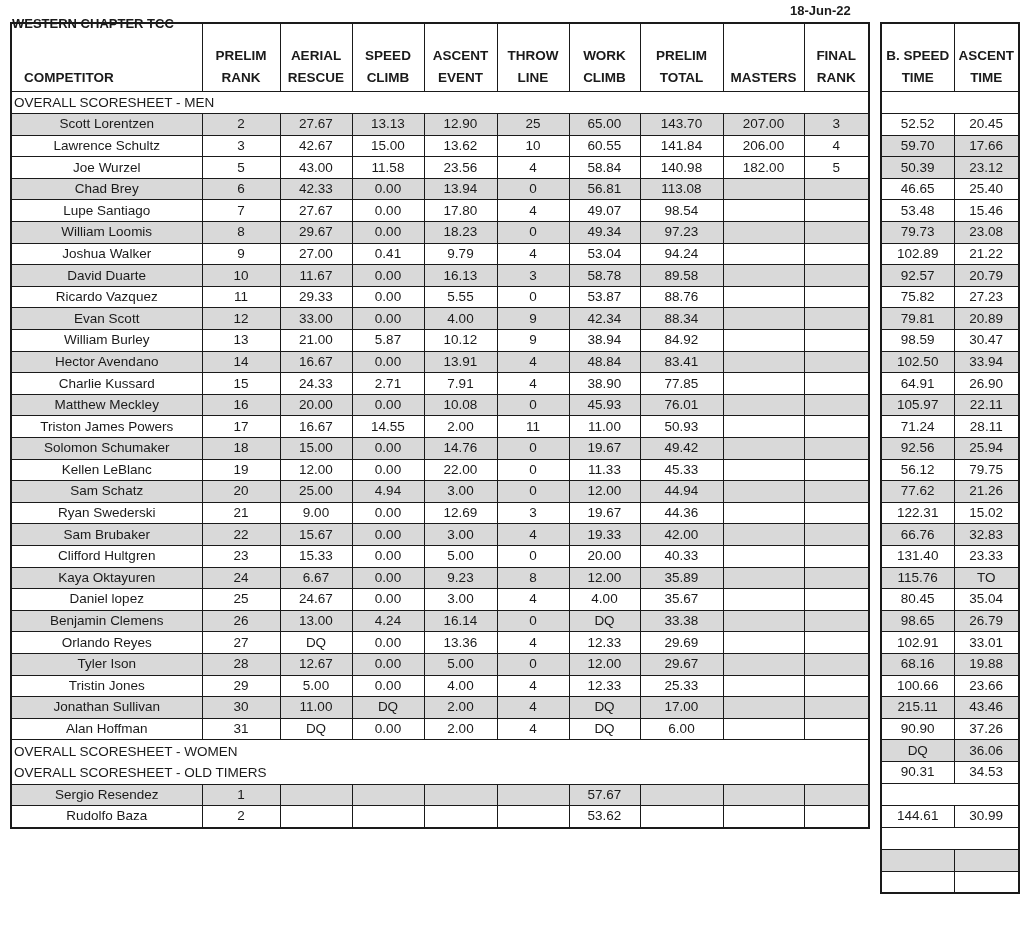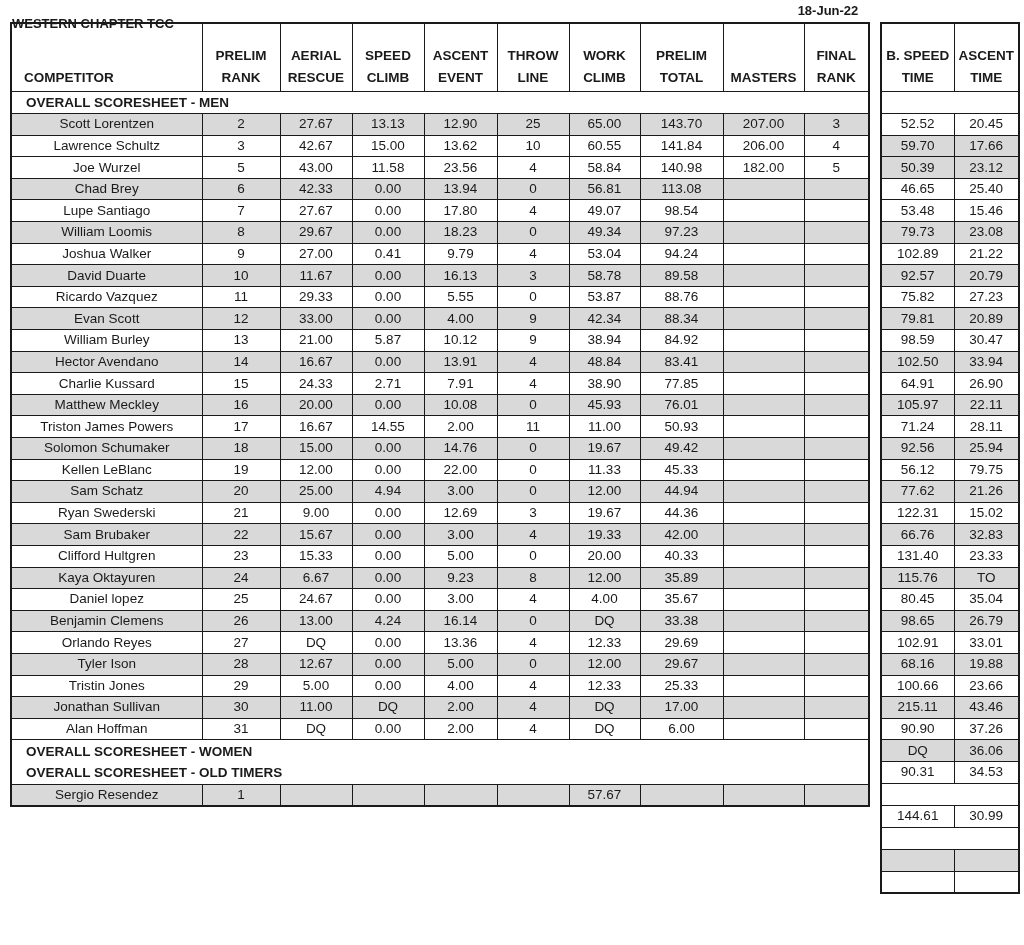--- a/index.html
+++ b/index.html
@@ -1,29 +1,29 @@
 <!DOCTYPE html>
 <html><head>
 <meta charset="utf-8">
 <style>
   html, body { margin: 0; padding: 0; background: #ffffff; }
   body { width: 1024px; height: 945px; position: relative; overflow: hidden;
          font-family: "Liberation Sans", "DejaVu Sans", sans-serif; color: #1a1a1a; }
   .title { position: absolute; left: 12px; top: 3px; font-size: 13px; font-weight: bold; margin-top: 13px; }
-  .date  { position: absolute; left: 790px; top: 3px; width: 76px; text-align: center; font-size: 13px; font-weight: bold; }
+  .date  { position: absolute; left: 790px; top: 3px; width: 76px; text-align: left; font-size: 13px; font-weight: bold; }
   table { border-collapse: collapse; position: absolute; table-layout: fixed; }
   td, th { border: 1.5px solid #1a1a1a; padding: 0; text-align: center; font-size: 13.5px; overflow: hidden; white-space: nowrap; }
   th { font-weight: bold; vertical-align: bottom; font-size: 13.5px; line-height: 22px; padding-bottom: 2px; margin-top: 34px; }
   th.left { text-align: left; padding-left: 12px; }
   tr.hdr { height: 68px; }
   tr.row td { height: 20.6px; line-height: 20px; }
   tr.g td { background: #d9d9d9; }
   tr.w td { background: #ffffff; }
   tr.gap td { border: none; background: transparent; height: 21.6px; }
-  tr.sec td.seclabel { border: none; text-align: left; font-weight: bold; font-size: 13.5px; padding-left: 14px; background: transparent; }
+  tr.sec td.seclabel { border: none; text-align: left; font-weight: normal; font-size: 13.5px; padding-left: 2px; background: transparent; }
   #main-table { left: 10px; top: 22px; width: 858px; }
   #side-table { left: 880px; top: 22px; width: 138px; }
   #main-table, #side-table { border: 2px solid #1a1a1a; }
 </style>
 </head>
 <body>
 
 <div class="title">WESTERN CHAPTER TCC</div>
 <div class="date">18-Jun-22</div>
 
@@ -417,20 +417,32 @@
         <td>1</td>
         <td></td>
         <td></td>
         <td></td>
         <td></td>
         <td>57.67</td>
         <td></td>
         <td></td>
         <td></td>
       </tr>
+      <tr class="row w">
+        <td>Rudolfo Baza</td>
+        <td>2</td>
+        <td></td>
+        <td></td>
+        <td></td>
+        <td></td>
+        <td>53.62</td>
+        <td></td>
+        <td></td>
+        <td></td>
+      </tr>
     </tbody>
 </table>
 
 <table id="side-table">
   <colgroup>
       <col style="width:73px">
       <col style="width:65px">
     </colgroup>
   <thead>
     <tr class="hdr">

